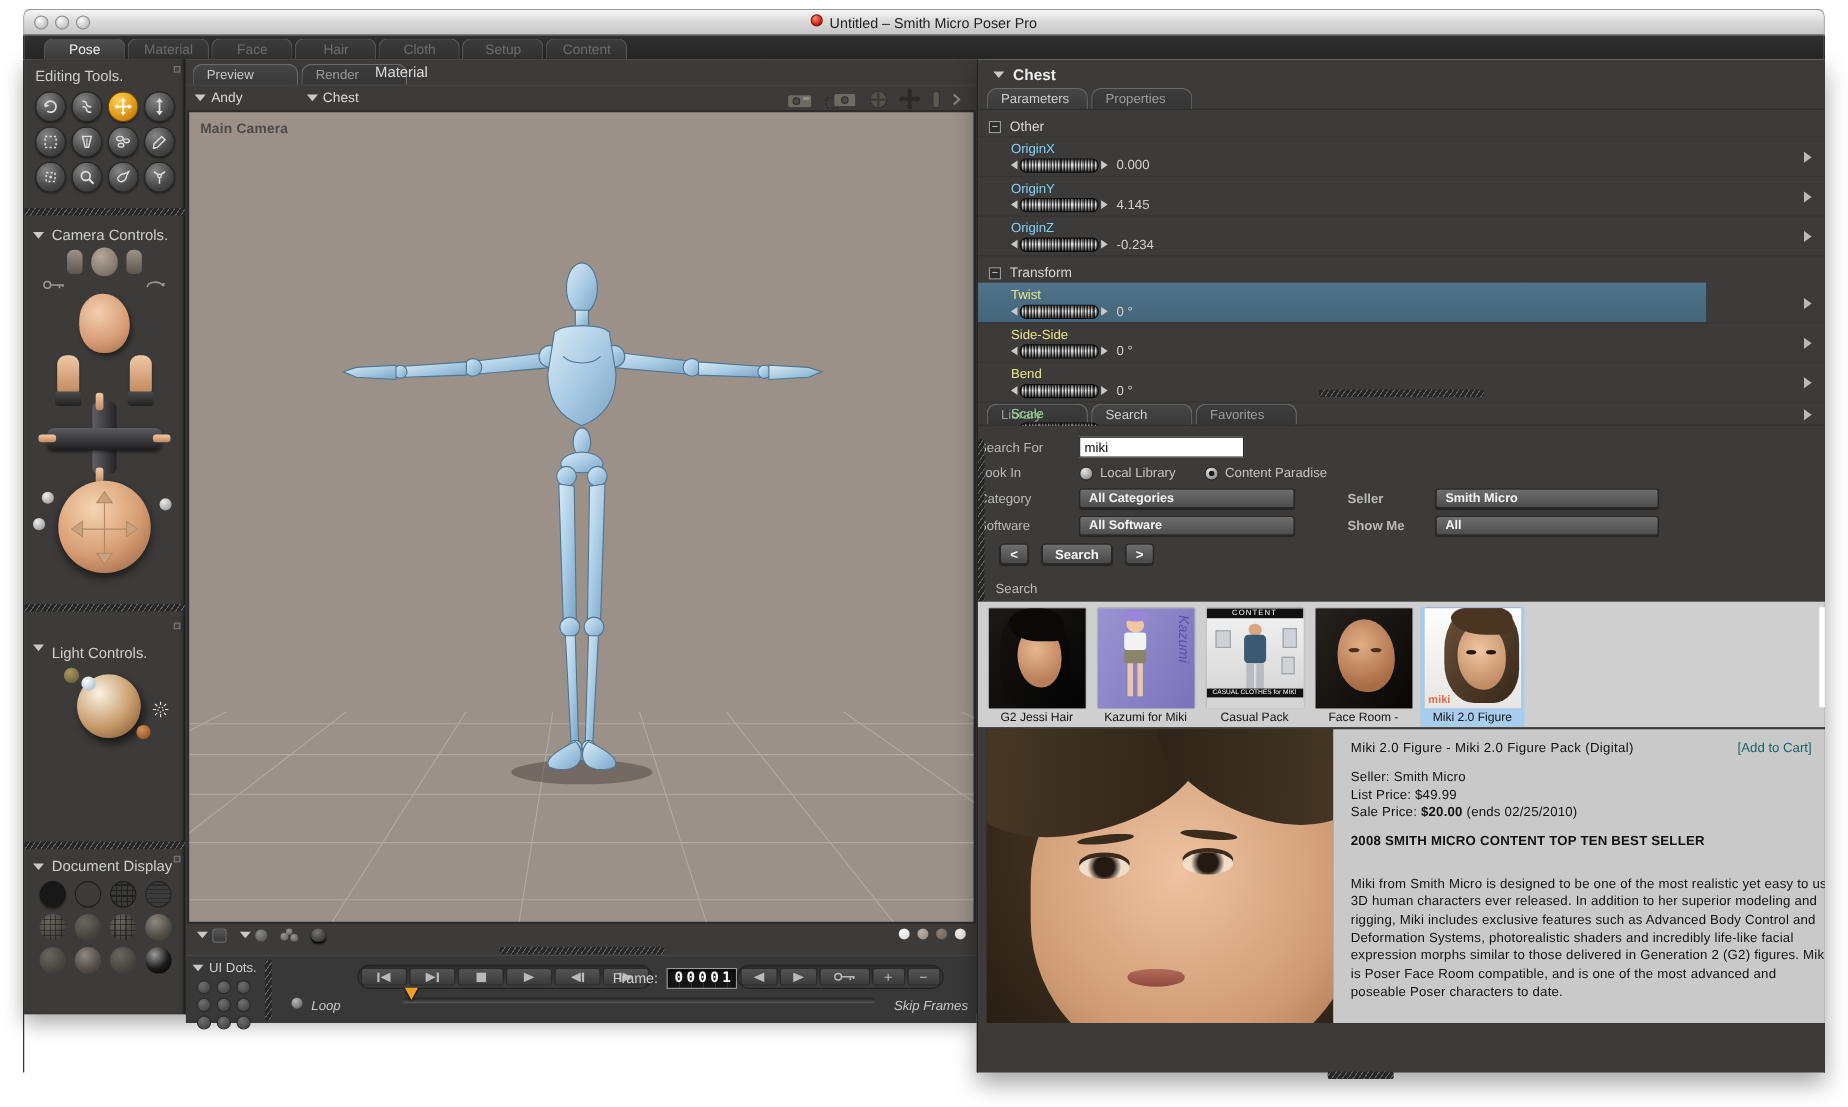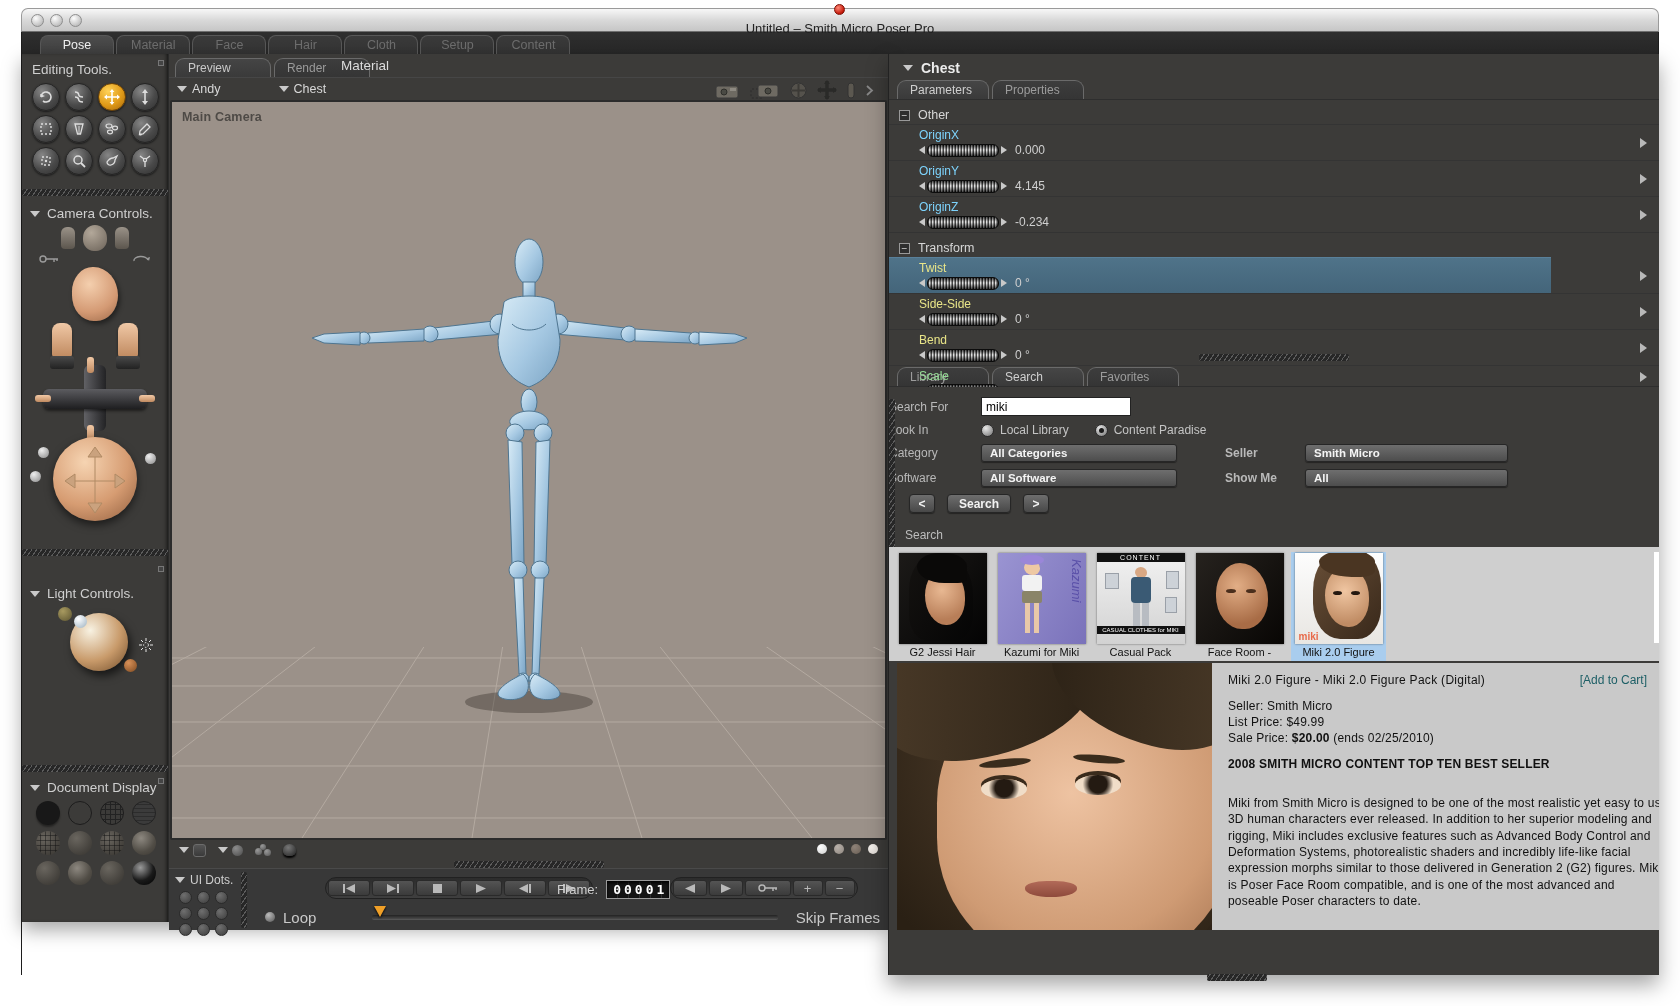--- a/index.html
+++ b/index.html
@@ -3,21 +3,21 @@
 <meta charset="utf-8">
 <style>
   * { margin:0; padding:0; box-sizing:border-box; }
   html,body { width:1680px; height:1006px; background:#fff; font-family:"Liberation Sans","DejaVu Sans",sans-serif; overflow:hidden; }
   .window { position:absolute; left:21px; top:8px; width:1638px; }
   
   .titlebar { position:relative; height:24px; border-radius:7px 7px 0 0; border:1px solid #9a9a9a; border-bottom:1px solid #6f6f6f;
     background:linear-gradient(#f7f7f7,#d9d9d9 50%,#c6c6c6); display:flex; align-items:center; }
   .lights { position:absolute; left:9px; top:5px; display:flex; gap:6px; }
   .light { width:13px; height:13px; border-radius:50%; border:1px solid #8e8e8e; background:radial-gradient(circle at 35% 30%,#fdfdfd,#c2c2c2 70%,#a8a8a8); }
-  .title-center { margin:0 auto; display:flex; align-items:center; gap:6px; font-size:13px; color:#222;flex-direction:column; }
+  .title-center { margin:0 auto; display:flex; gap:6px; font-size:13px; color:#222; }
   .app-icon { width:11px; height:11px; border-radius:50%; background:radial-gradient(circle at 35% 30%,#ff8a7a,#c41808 70%,#7e0e04); border:1px solid #7d1005; }
   
   .tabstrip { height:22px; background:linear-gradient(#2f2f2f,#272727); border-left:1px solid #1d1d1d; border-right:1px solid #1d1d1d;
     display:flex; align-items:flex-end; padding-left:18px; gap:2px; }
   .mtab { height:19px; min-width:74px; padding:0 14px; border:1px solid #585858; border-bottom:none; border-radius:8px 8px 0 0;
     background:linear-gradient(#3b3b3b,#333); color:#6e6e6e; font-size:12.5px; display:flex; align-items:center; justify-content:center; }
   .mtab.active { background:linear-gradient(#4e4e4e,#3e3e3e); color:#f2f2f2; }
   .cols { display:flex; align-items:flex-start; border-left:1px solid #1d1d1d; border-right:1px solid #1d1d1d; background:transparent; }
   .sidebar { width:147px; height:868px; background:#3c3b39; border-right:1px solid #2a2a2a; position:relative; overflow:hidden;
     box-shadow:inset -3px 0 5px -3px #000; }
@@ -111,21 +111,21 @@
   .anim-main { flex:1; position:relative; }
   .play-capsule { position:absolute; left:78px; top:8px; height:22px; padding:2px; border-radius:11px; background:linear-gradient(#2c2c2c,#3f3f3f);
     border:1px solid #212121; display:flex; gap:2px; align-items:center; }
   .pbtn { width:42px; height:16px; border-radius:3px; background:linear-gradient(#545454,#3b3b3b); border:1px solid #2a2a2a;
     color:#b9b9b9; font-size:8.5px; display:flex; align-items:center; justify-content:center; letter-spacing:1px; }
   .frame-area { position:absolute; left:310px; top:11px; display:flex; align-items:center; gap:8px; color:#cfcfcf; font-size:13px; }
   .lcd { background:repeating-linear-gradient(90deg,#141414 0 10px,#303030 10px 11px); color:#fff; font-family:"DejaVu Sans Mono",monospace;
     font-size:13px; font-weight:bold; letter-spacing:3px; padding:1px 2px 1px 6px; border:1px solid #9a9a9a; box-shadow:inset 0 2px 3px #000; }
   .key-capsule { position:absolute; right:30px; top:8px; height:22px; padding:2px; border-radius:11px; background:linear-gradient(#2c2c2c,#3f3f3f);
     border:1px solid #212121; display:flex; gap:2px; align-items:center; }
-  .loop-row { position:absolute; left:8px; right:8px; top:38px; height:20px; display:flex; align-items:center; color:#c9c9c9; font-size:15px; }
+  .loop-row { position:absolute; left:8px; right:8px; top:38px; height:20px; display:flex; align-items:flex-start; color:#c9c9c9; font-size:12px;font-style:italic; }
   .led { width:10px; height:10px; border-radius:50%; background:radial-gradient(circle at 35% 30%,#bbb,#555); margin:0 8px 0 10px; }
   .timeline { position:relative; flex:1; height:4px; margin:0 18px 0 56px; background:linear-gradient(#222,#4a4a4a); border-radius:2px; box-shadow:0 1px 0 #555; }
   .playhead { position:absolute; left:2px; top:-9px; width:0; height:0; border-left:6px solid transparent; border-right:6px solid transparent; border-top:11px solid #f0a028; filter:drop-shadow(0 1px 1px #000); }
   
   .rp-header { display:flex; align-items:center; gap:8px; padding:6px 0 2px 14px; color:#ececec; font-size:14px; font-weight:bold; }
   .rp-tabs { display:flex; align-items:flex-end; gap:3px; padding-left:8px; height:22px; border-bottom:1px solid #2e2e2e; }
   .rtab { height:19px; min-width:92px; padding:0 12px; border:1px solid #6a6a6a; border-bottom:none; border-radius:9px 9px 0 0;
     background:linear-gradient(#464646,#3a3a3a); color:#cfcfcf; font-size:12px; display:flex; align-items:center; }
   .rtab.inactive { color:#9c9c9c; background:linear-gradient(#3d3d3d,#353535); }
   .param-body { position:relative; height:248px; }
@@ -343,21 +343,21 @@
               <svg class="tb-arrows" width="64" height="70">
                   <path d="M32 2l-7 10h14zM32 68l-7-10h14zM2 36l10-7v14zM62 36l-10-7v14zM32 12v46M12 36h40" fill="#caa27e" stroke="#b08a64" stroke-width="1"></path>
                 </svg>
             </div>
           </div>
         </div>
         <div class="hatch-h" style="margin-top:16px;"></div>
 
         <div style="position:relative; padding-top:26px;">
           <div class="grip-box" style="right:4px; top:6px;"></div>
-          <div style="display:flex; align-items:center; gap:7px; padding-left:8px;">
+          <div style="display:flex; align-items:flex-start; gap:7px; padding-left:8px;">
             <span class="tri-down sm"></span>
             <span class="sec-title">Light Controls.</span>
           </div>
           <div class="light-art">
             <div class="light-sphere"></div>
             <div class="orbit-dot" style="left:36px; top:6px; width:14px; height:14px; background:radial-gradient(circle at 35% 30%,#a89a60,#5c5430);"></div>
             <div class="orbit-dot" style="left:52px; top:14px; width:13px; height:13px; background:radial-gradient(circle at 35% 30%,#fff,#9ab0c0);"></div>
             <div class="orbit-dot" style="left:102px; top:58px; width:13px; height:13px; background:radial-gradient(circle at 35% 30%,#d89058,#7e4a20);"></div>
             <svg class="sun-icon" width="16" height="16">
                 <circle cx="8" cy="8" r="2.4" fill="none" stroke="#e6e6e6" stroke-width="1" stroke-dasharray="1.5 1.5"></circle>

